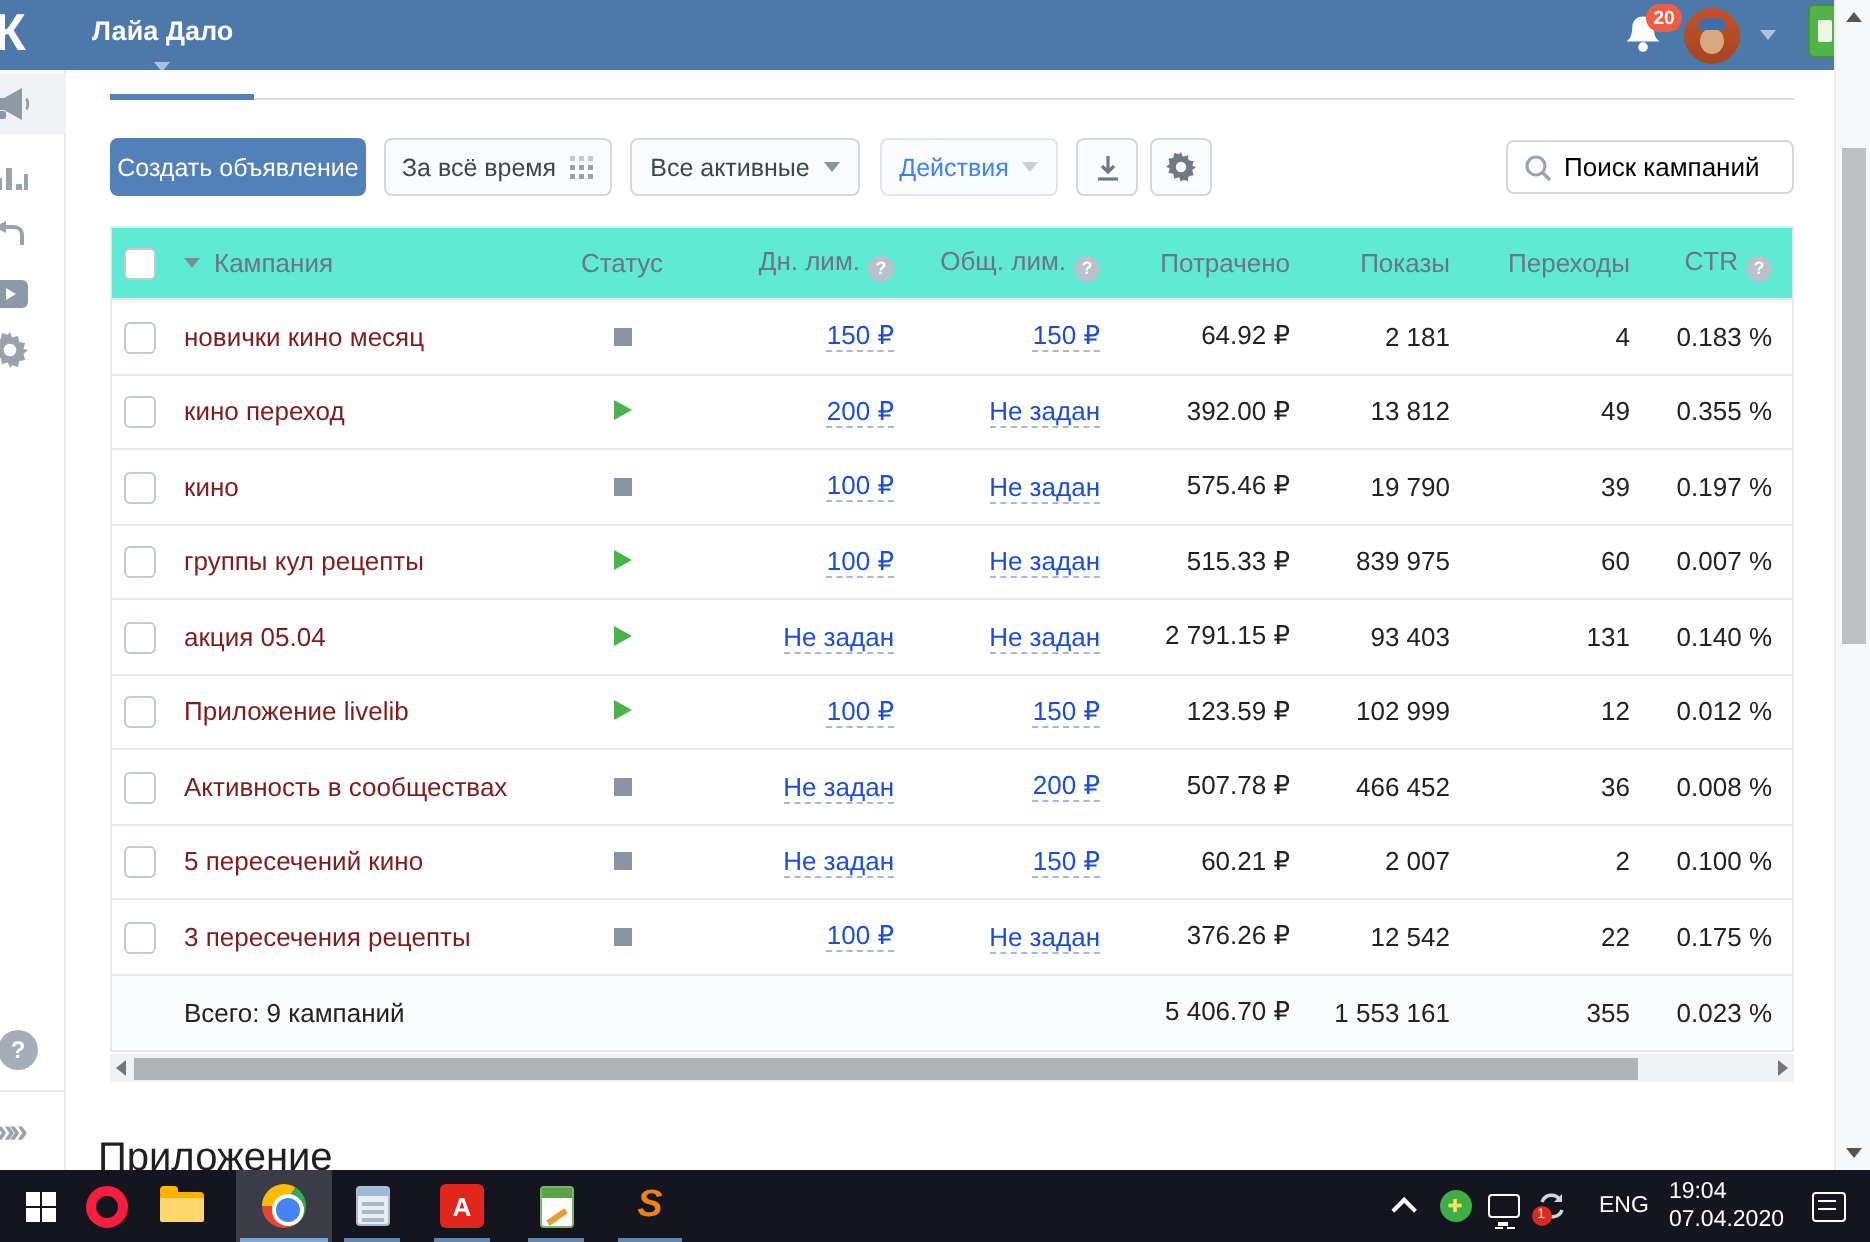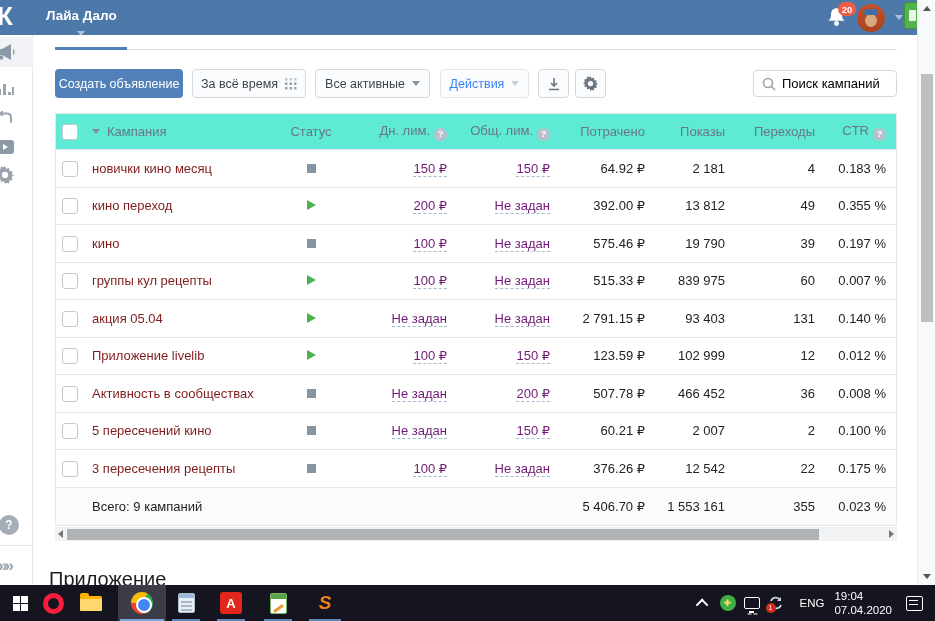--- a/index.html
+++ b/index.html
@@ -5,21 +5,21 @@
   * { margin:0; padding:0; box-sizing:border-box; }
   body { font-family:"Liberation Sans","DejaVu Sans",sans-serif; }
   .screen { position:relative; width:935px; height:621px; background:#fff; overflow:hidden; }
 
   
   .topbar { position:absolute; left:0; top:0; width:935px; height:35px; background:#4c78aa; }
   .vk-logo { position:absolute; left:-3px; top:1px; color:#fff; font-weight:bold; font-size:26px; }
   .cab { position:absolute; left:46px; top:0; height:35px; display:flex; align-items:center; gap:8px;flex-direction:column; }
   .cab-name { color:#fff; font-size:13.5px; font-weight:bold; }
   .chev { width:0; height:0; border-left:4px solid transparent; border-right:4px solid transparent; border-top:5px solid rgba(255,255,255,.55); }
-  .top-right { position:absolute; right:32px; top:0; height:35px; display:flex; align-items:center; gap:10px; }
+  .top-right { position:absolute; right:47px; top:0; height:35px; display:flex; align-items:center; gap:10px; }
   .bell { position:relative; width:21px; height:23px; }
   .badge { position:absolute; right:-9px; top:-4px; min-width:18px; height:14px; border-radius:8px; background:#f05c44; color:#fff; font-size:9.5px; font-weight:bold; display:flex; align-items:center; justify-content:center; padding:0 3px; }
   .avatar { position:relative; width:28px; height:28px; border-radius:50%; background:linear-gradient(180deg,#c0522b 0%,#a8441f 100%); overflow:hidden; }
   .avatar::before { content:""; position:absolute; left:8px; top:10px; width:12px; height:13px; border-radius:50%; background:#d8a87e; }
   .avatar::after { content:""; position:absolute; left:7px; top:5px; width:14px; height:6px; border-radius:7px 7px 2px 2px; background:#3e6ea9; }
   .ext-green { position:absolute; right:16px; top:2px; width:15px; height:27px; background:#53b24a; border-radius:3px; border:1px solid #3f9439; }
   .ext-green::after { content:""; position:absolute; left:4px; top:7px; width:7px; height:11px; background:#eaf6e7; border-radius:1px; }
 
   
   .sidebar { position:absolute; left:0; top:35px; width:33px; height:550px; background:#fff; border-right:1px solid #e7e8ec; }
@@ -54,21 +54,21 @@
   .trow, .thead-row, .tfoot-row { display:grid; grid-template-columns:36px 189px 60px 110px 103px 95px 80px 90px 77px; align-items:center; }
   .thead-row { height:36px; background:#5eead4; color:#6a7685; font-size:13px; border-bottom:1px solid #e7e8ec; }
   .trow { height:37.5px; font-size:13px; border-bottom:1px solid #e7e8ec; background:#fff; }
   .tfoot-row { height:37px; background:#fafbfc; font-size:13px; color:#222; }
   .cell-r { text-align:right; padding-right:4px; }
   .cell-last { padding-right:10px; }
   .checkbox { display:inline-block; width:16px; height:16px; border:1px solid #c3c9d0; border-radius:3px; background:#fff; margin-left:6px; vertical-align:middle; }
   .sort-arrow { display:inline-block; width:0; height:0; border-left:4px solid transparent; border-right:4px solid transparent; border-top:5px solid #7f8b99; margin-right:7px; vertical-align:2px; }
   .qmark { display:inline-block; width:13px; height:13px; border-radius:50%; background:#b8c1cc; color:#fff; font-size:9px; font-weight:bold; text-align:center; line-height:13px; margin-left:4px; vertical-align:-2px; }
   .link { color:#7f1d1d; text-decoration:none; }
-  .dashed { color:#701a75; border-bottom:1px dashed #a4bad0; }
+  .dashed { color:#1d4ed8; border-bottom:1px dashed #a4bad0; }
   .st-pause { display:inline-block; width:9px; height:9px; background:#8795a3; }
   .st-play { display:inline-block; width:0; height:0; border-top:5px solid transparent; border-bottom:5px solid transparent; border-left:9px solid #4bb34b; }
   .c-status { text-align:center; }
   .num { color:#222; }
 
   
   .hscroll { position:absolute; left:21px; top:492px; width:842px; height:14px; background:#f1f2f3; }
   .hs-thumb { position:absolute; left:12px; top:1.5px; width:752px; height:11px; background:#b0b3b6; }
   .hs-arrow { position:absolute; top:3px; width:0; height:0; border-top:4px solid transparent; border-bottom:4px solid transparent; }
   .hs-left { left:3px; border-right:5px solid #777; }

